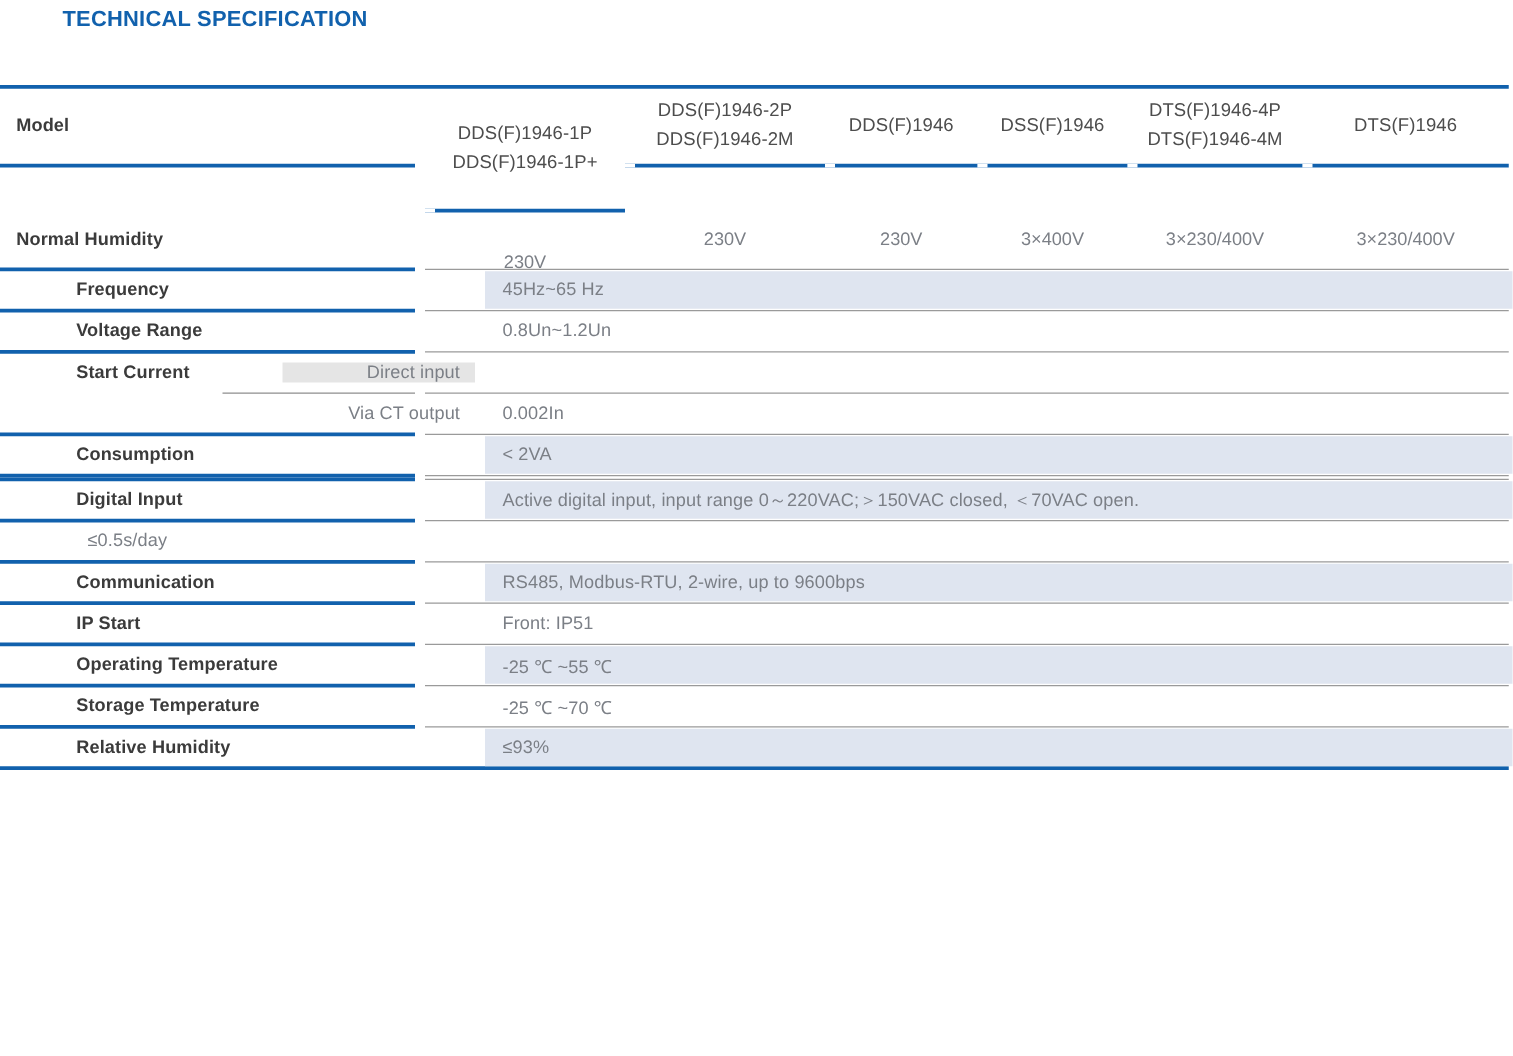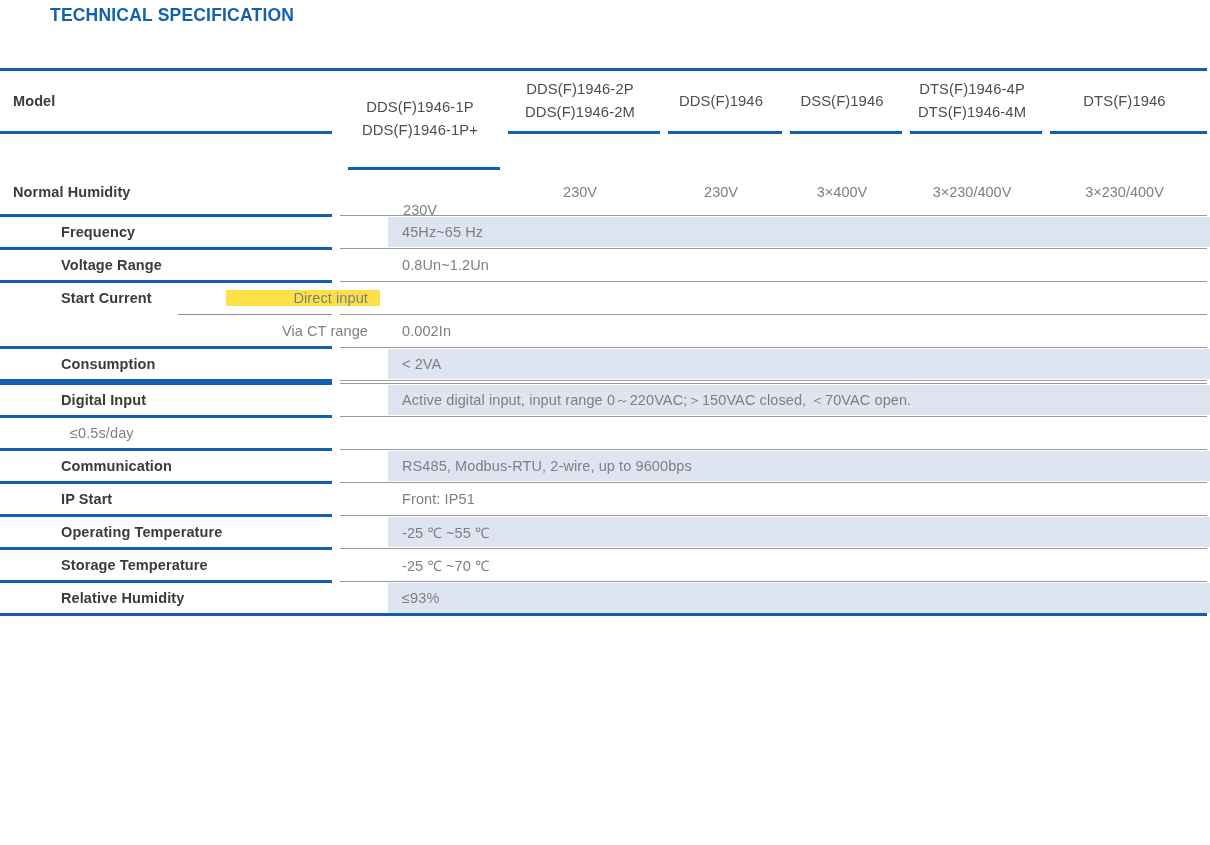--- a/index.html
+++ b/index.html
@@ -73,21 +73,21 @@
     box-sizing: border-box;
     display: flex;
     align-items: center;
     justify-content: flex-end;
     padding-right: 12px;
     font-size: 14.5px;
     font-weight: normal;
     color: #7b7f86;
   }
   .sub-cell.shaded {
-    background: #fde047;
+    background: #e5e5e5;
   }
 
   
   .value-cell {
     flex: 1 1 auto;
     box-sizing: border-box;
     margin-left: 8px;
     padding-left: 14px;
     display: flex;
     align-items: center;
@@ -298,21 +298,21 @@
   <div class="rule-row">
     <div style="width:178px;flex:0 0 178px;height:1px;"></div>
     <div class="seg-sub" style="flex:0 0 154px;"></div>
     <div class="seg-gap"></div>
     <div class="seg-value grey"></div>
   </div>
 
   <div class="row h-46">
     <div class="label-cell with-sub">
       <div class="label-main"></div>
-      <div class="sub-cell">Via CT range</div>
+      <div class="sub-cell">Via CT output</div>
     </div>
     <div class="value-cell">0.002In</div>
   </div>
   <div class="rule-row">
     <div class="seg-label"></div>
     <div class="seg-gap"></div>
     <div class="seg-value grey"></div>
   </div>
 
   <div class="row h-46">

